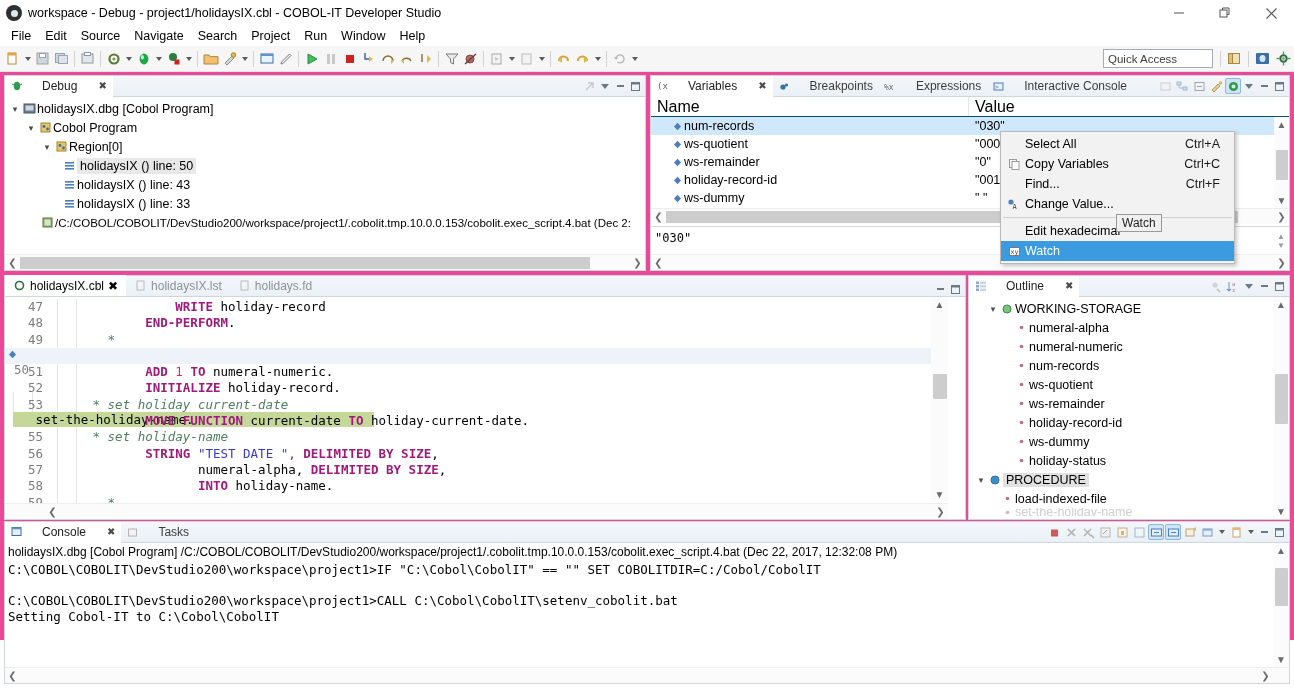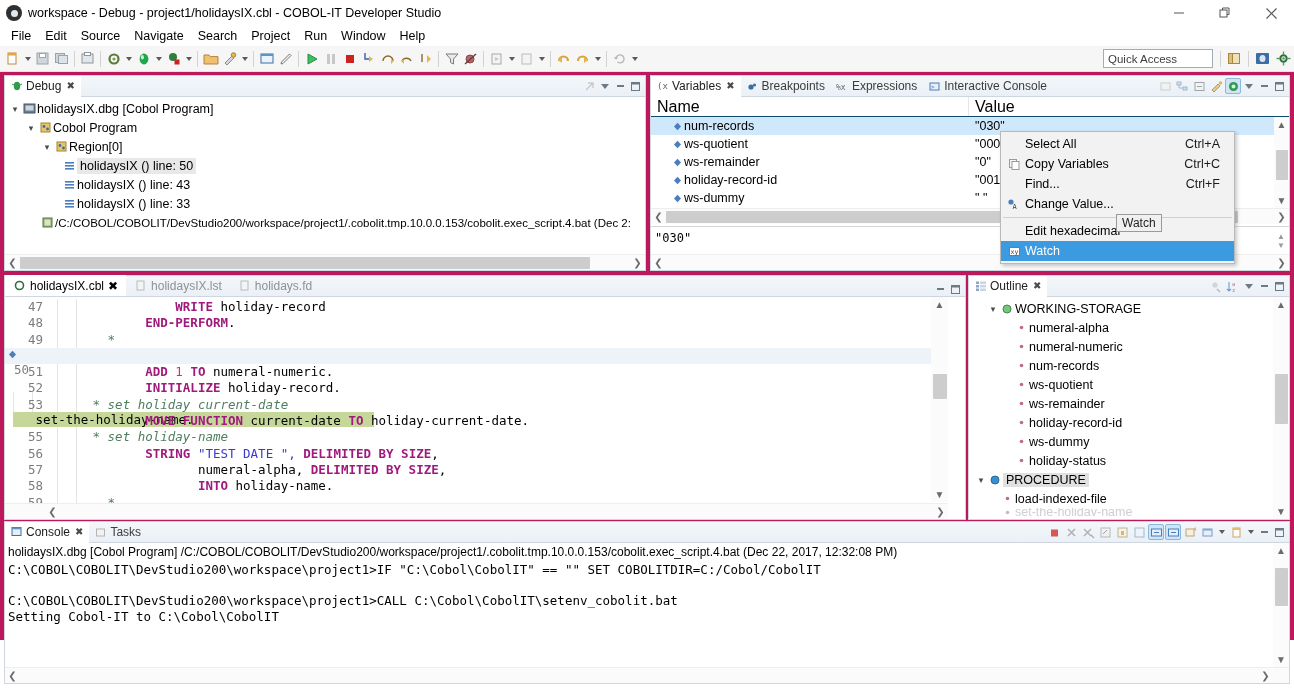--- a/index.html
+++ b/index.html
@@ -6,21 +6,21 @@
   html, body {
     margin: 0; padding: 0;
     width: 1294px; height: 688px;
     overflow: hidden;
     background: #ffffff;
     font-family: "Liberation Sans", sans-serif;
     font-size: 12px;
     color: #000;
     -webkit-font-smoothing: antialiased;
   }
-  .app { position: relative; width: 1294px; height: 640px; background: #be185d; }
+  .app { position: relative; width: 1294px; height: 640px; background: #ec4899; }
 
   
   .titlebar {
     position: absolute; left: 0; top: 0; width: 1294px; height: 26px;
     background: #ffffff; display: flex; align-items: center;
   }
   .title-icon {
     width: 16px; height: 16px; margin-left: 6px; margin-right: 6px;
     border-radius: 50%; background: #2f2f2f;
     display: flex; align-items: center; justify-content: center;
@@ -60,21 +60,21 @@
   .tb-persp { width: 21px; height: 20px; display:flex; align-items:center; justify-content:center; }
 
   
   .view { position: absolute; background: #fff; border: 1px solid #cfd6dd; }
   .view-tabbar {
     height: 21px; background: linear-gradient(#f4f7fa,#eaf0f6);
     display: flex; align-items: center; position: relative;
     border-bottom: 1px solid #cfd6dd;
   }
   .vtab {
-    display: flex; align-items: center; gap: 3px; height: 21px;
+    display: flex; align-items: center; gap: 19px; height: 21px;
     padding: 0 6px 0 5px; font-size: 12px; color: #222; white-space: nowrap;
   }
   .vtab.active { background: #fff; border-bottom: 1px solid #fff;
     box-shadow: inset 0 2px 0 #fff; position: relative; z-index:2; }
   .vtab.inactive { color: #3c3c3c; }
   .vtab .x { font-size: 10px; color: #4b4b4b; margin-left: 2px; }
   .vtab-ico { width: 13px; height: 13px; display:flex; align-items:center; justify-content:center; }
   .view-tools { margin-left: auto; display: flex; align-items: center; gap: 1px; padding-right: 3px; }
   .vtool { width: 16px; height: 16px; display:flex; align-items:center; justify-content:center; opacity: .75; }
   .vtool.on { background: #cfe4f7; border: 1px solid #8cb8dc; border-radius: 2px; opacity: 1; }

